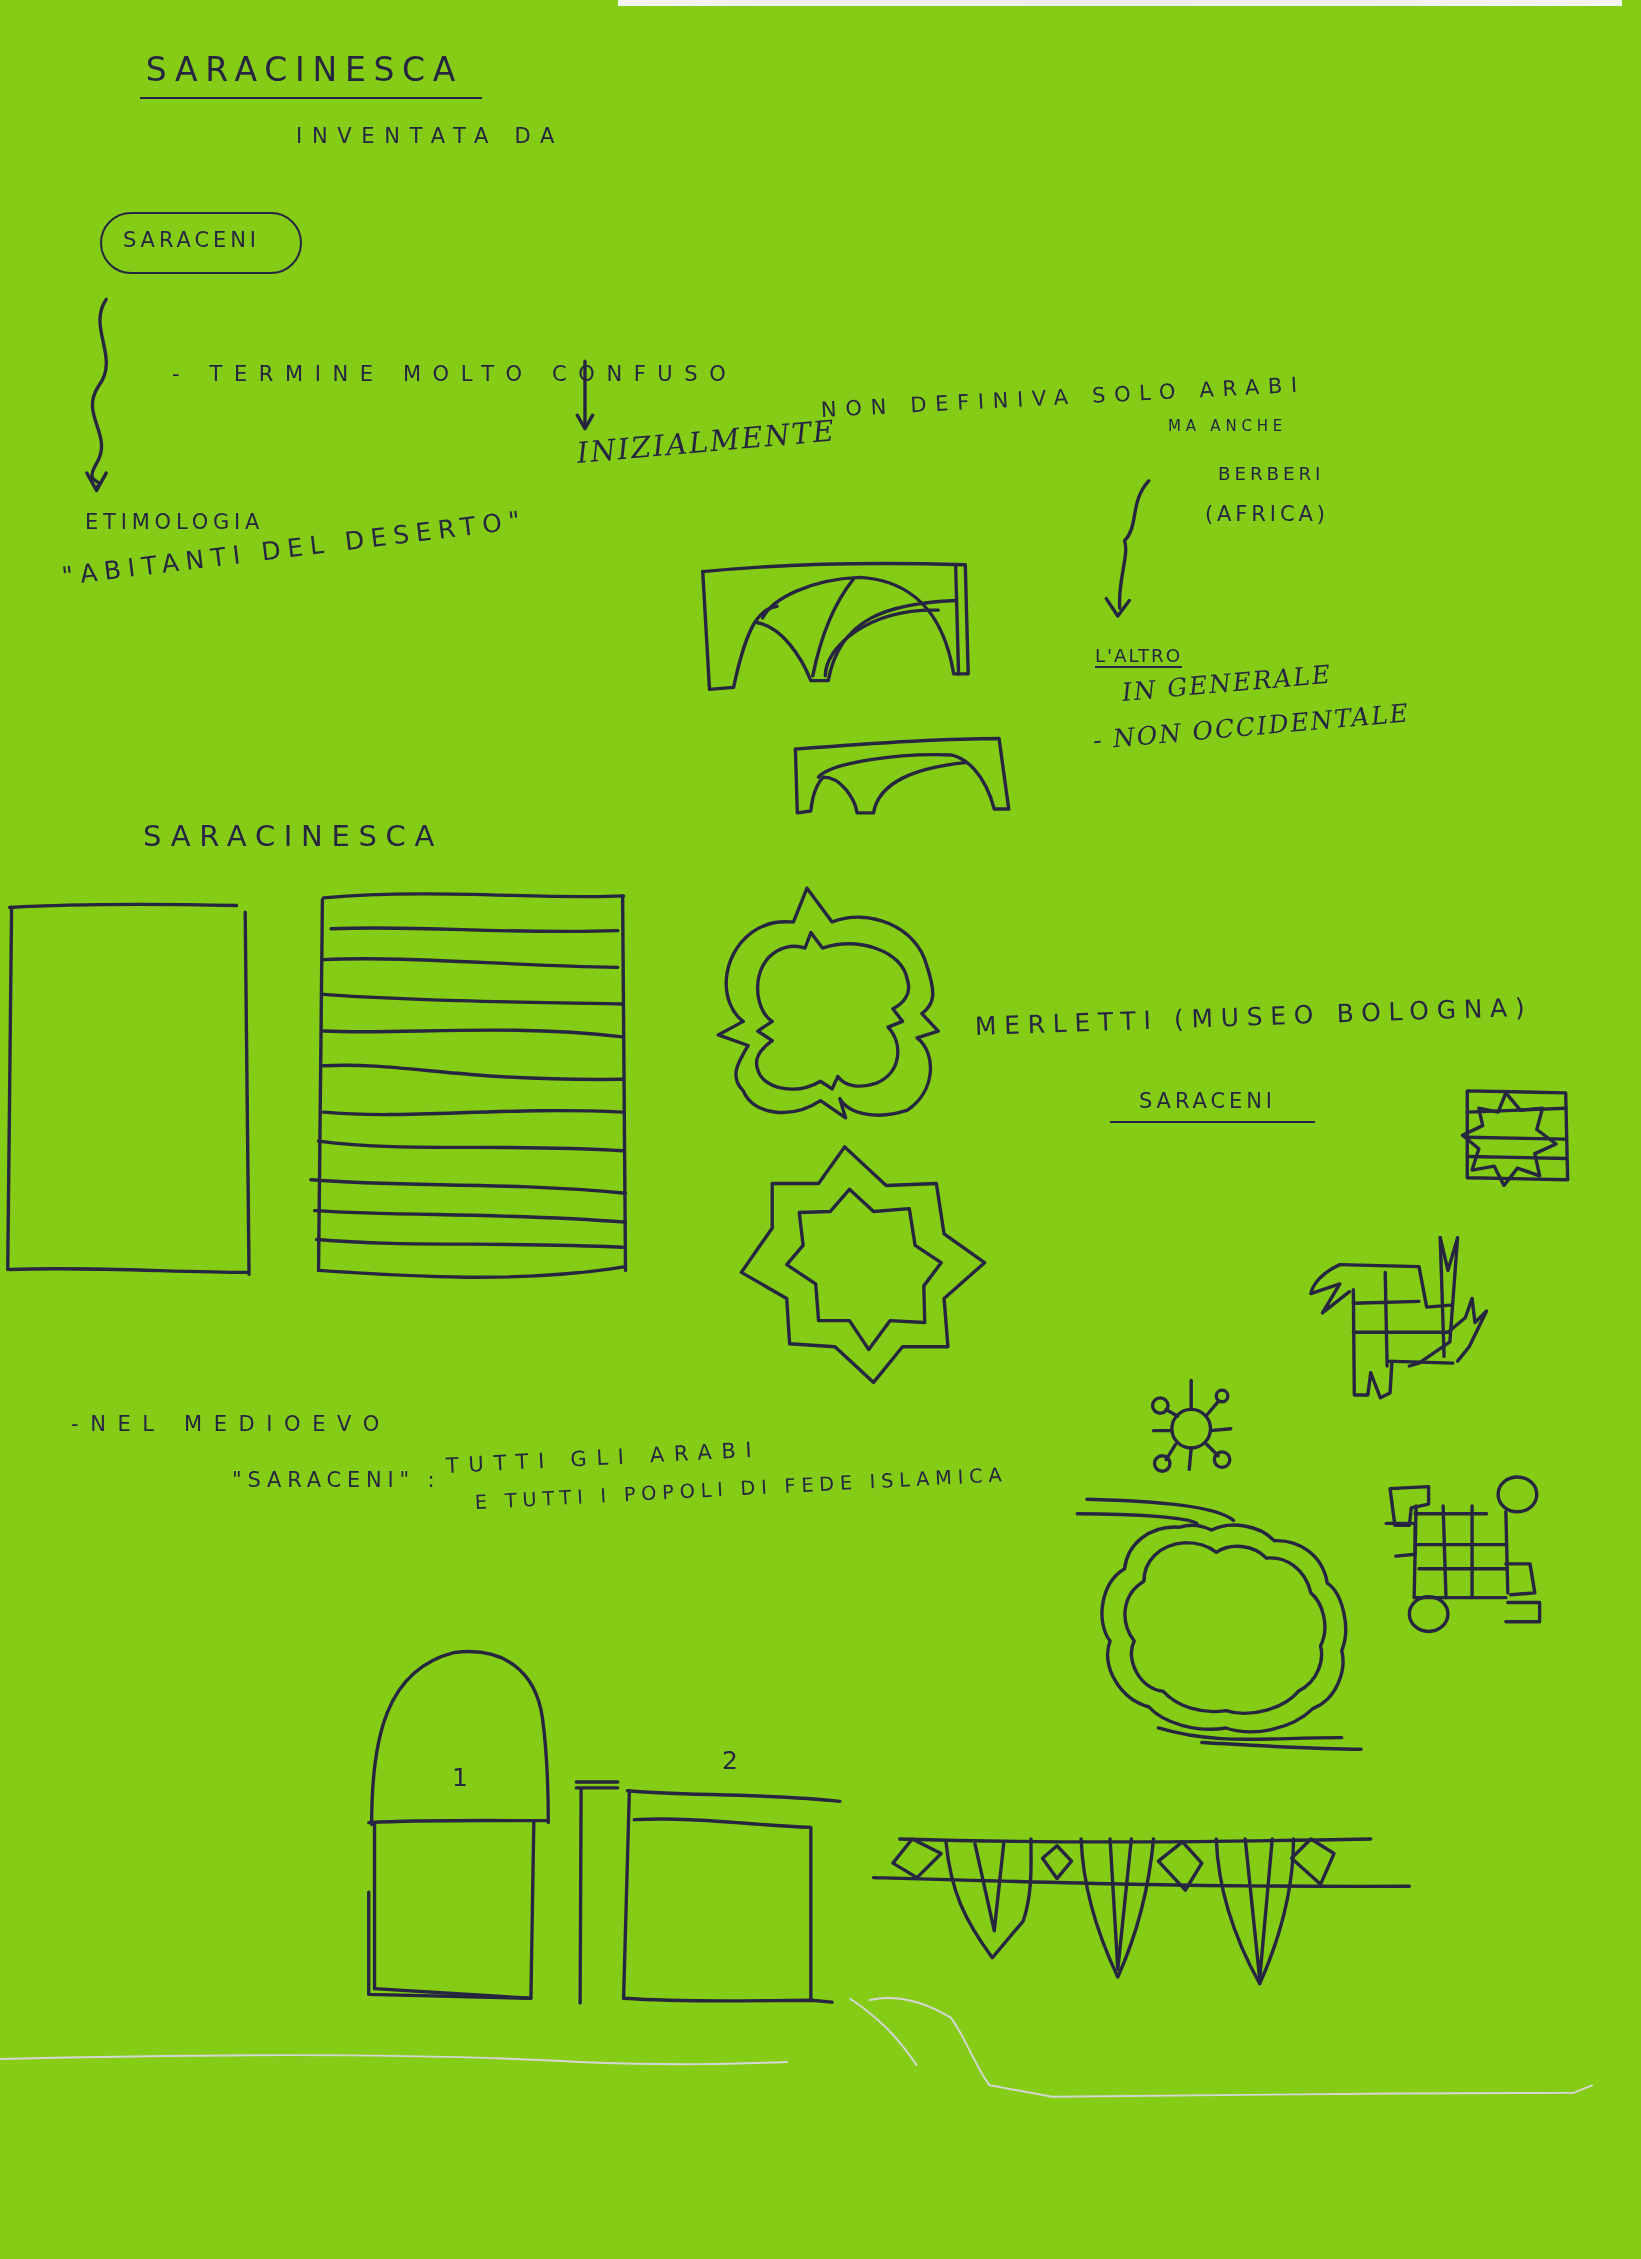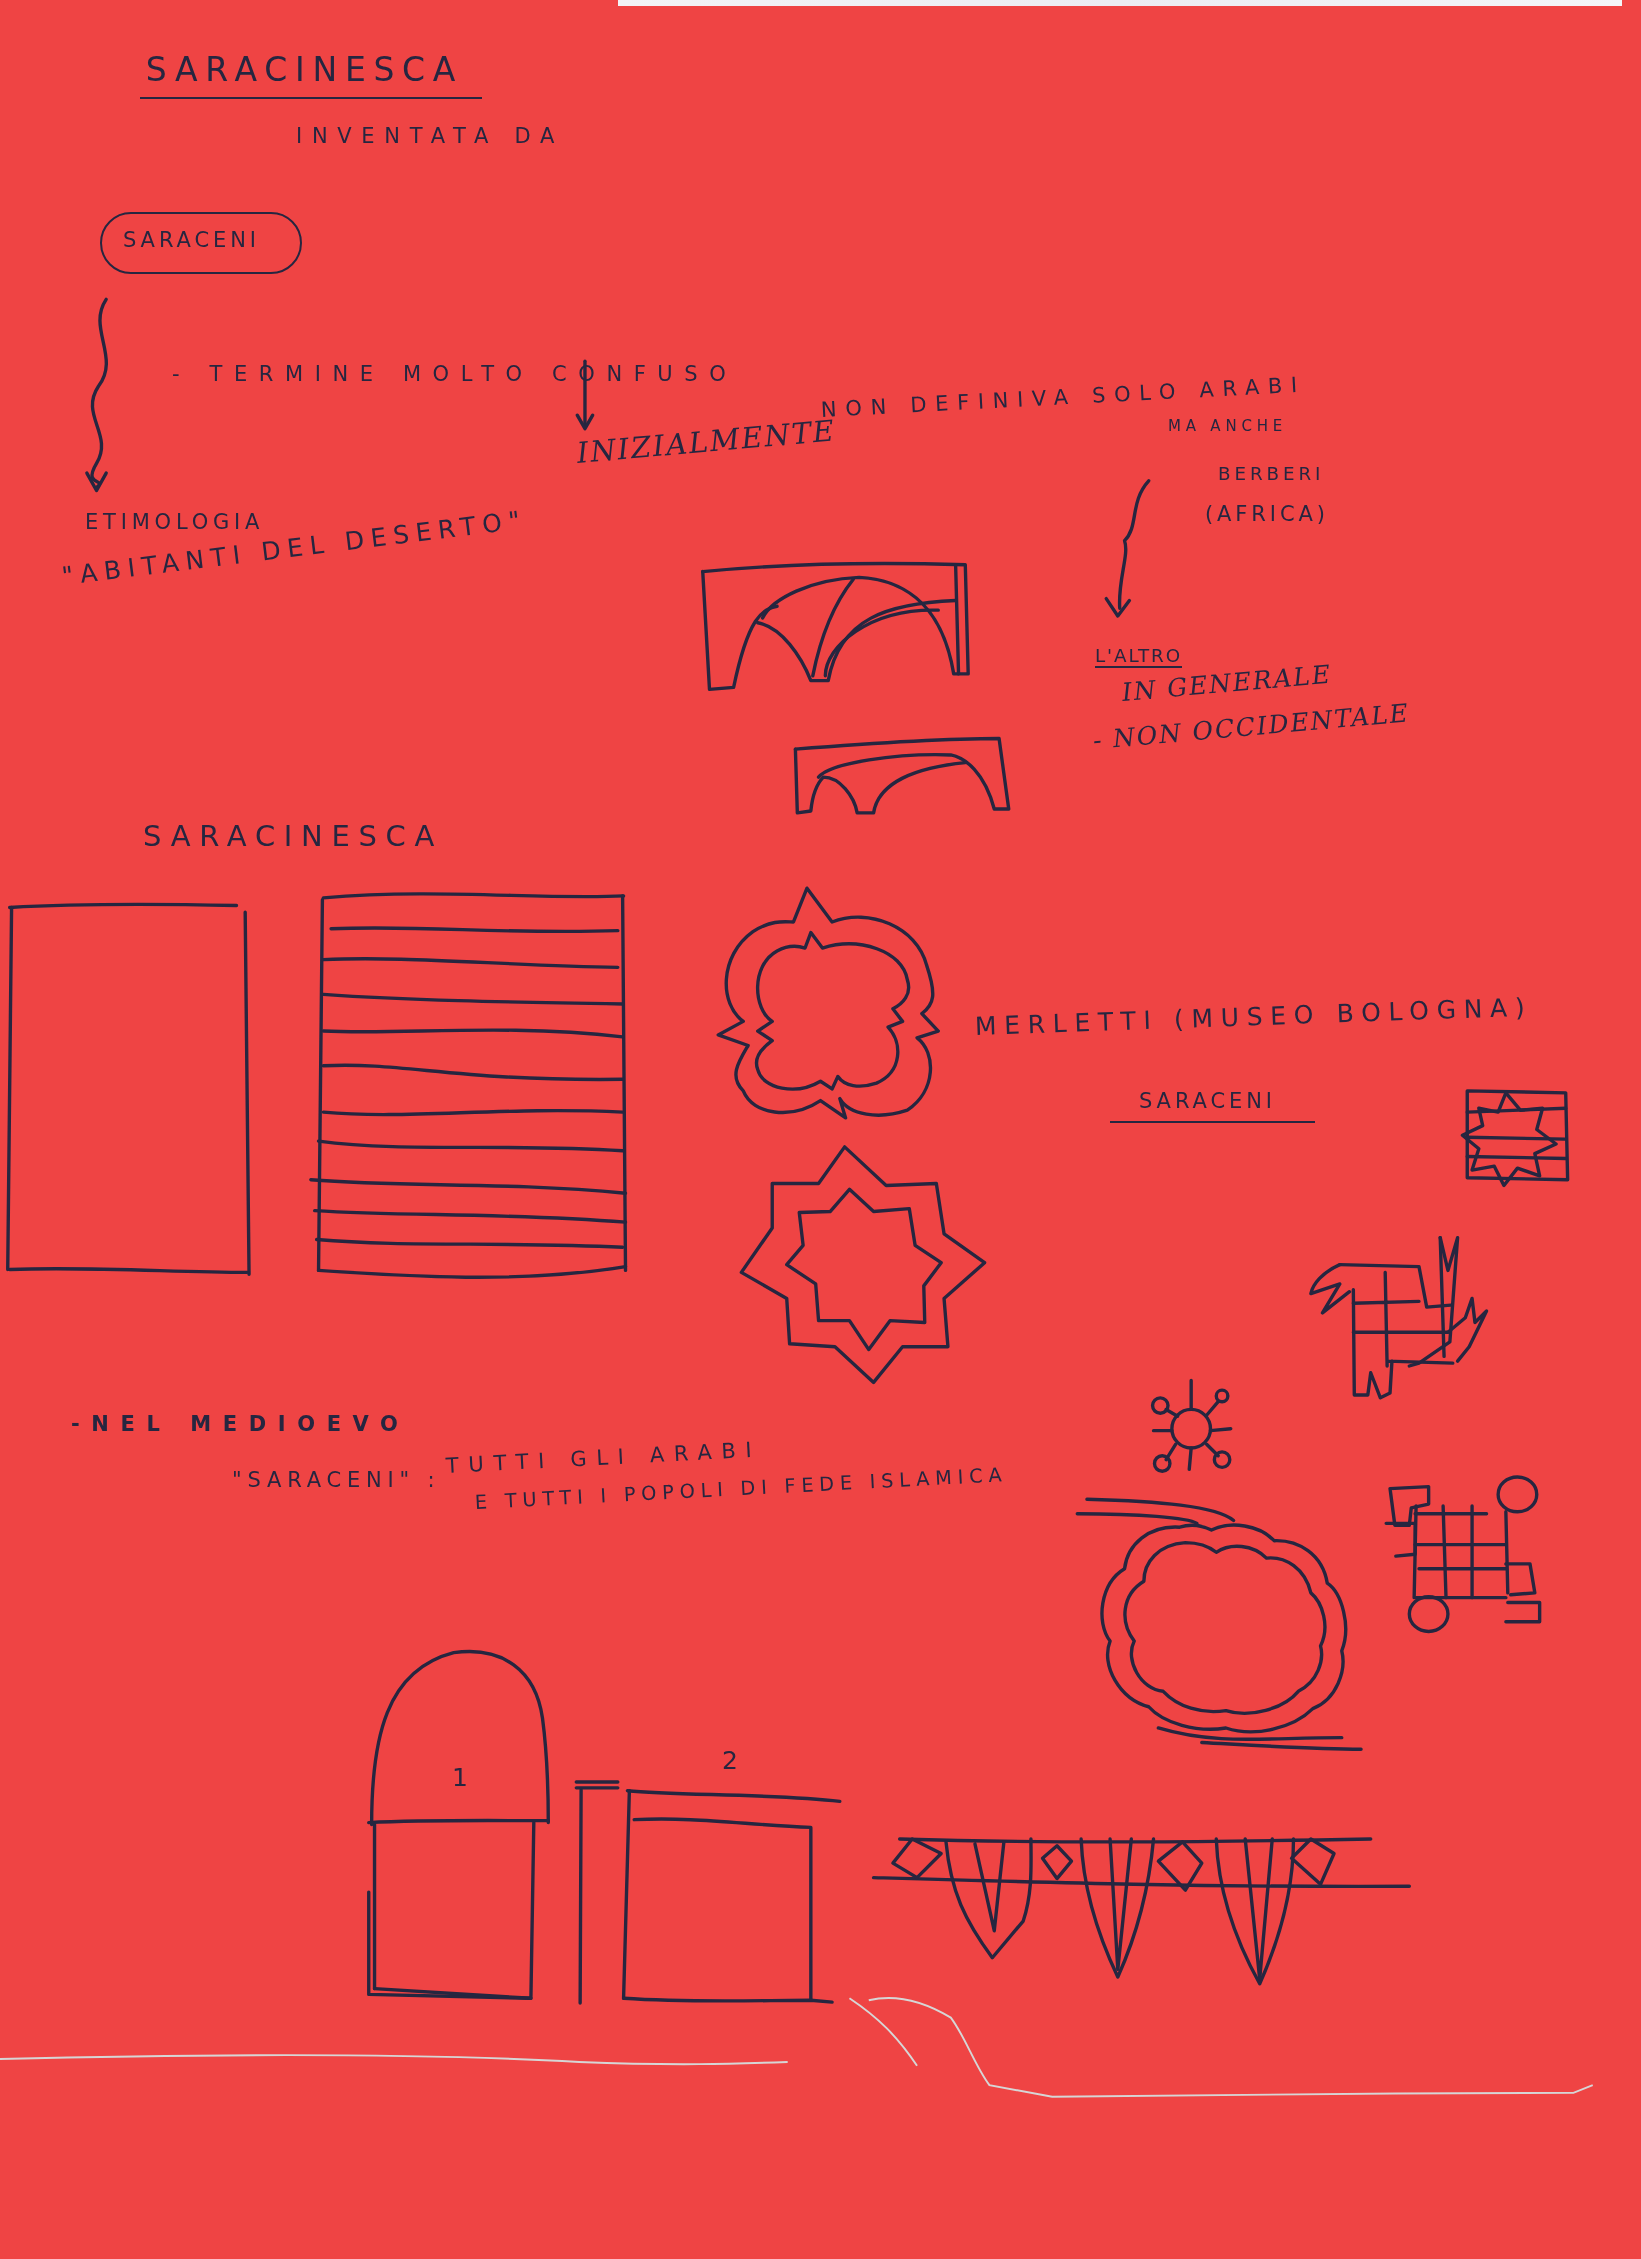--- a/index.html
+++ b/index.html
@@ -1,18 +1,18 @@
 <!DOCTYPE html>
 <html><head>
 <meta charset="utf-8">
 <style>
   html, body { margin:0; padding:0; background:#fdfdfd; }
   body { width:1641px; height:2259px; position:relative; overflow:hidden;
          font-family:"DejaVu Sans", sans-serif; color:#23233a; }
-  .page { position:absolute; left:0; top:0; width:1641px; height:2259px; background:#ef4444; }
+  .page { position:absolute; left:0; top:0; width:1641px; height:2259px; background:#84cc16; }
   .ink { position:absolute; white-space:nowrap; color:#262640; letter-spacing:5.8px;
          font-family:"DejaVu Sans", sans-serif; font-weight:normal; }
   .ink.sm { font-size:21px; letter-spacing:6.8px; }
   .ink.md { font-size:25px; }
   .ink.lg { font-size:33px; letter-spacing:7.7px; }
   .ink.script { font-family:"DejaVu Serif", serif; font-style:italic; letter-spacing:1.9px; font-size:29px; }
   .ul { border-bottom:2.9px solid #262640; padding-bottom:7.7px; }
   svg.layer { position:absolute; left:0; top:0; width:1641px; height:2259px; pointer-events:none; }
   svg .s { fill:none; stroke:#262640; stroke-width:3.5; stroke-linecap:round; stroke-linejoin:round; }
   svg .faint { fill:none; stroke:#d6d6d6; stroke-width:2; }
@@ -45,21 +45,21 @@
 
   <div class="ink sm ul" style="left:1095px; top:645px; font-size:18.3px; letter-spacing:1.9px; padding-bottom:0;">L'ALTRO</div>
   <div class="ink script" style="left:1122px; top:678px; font-size:25px; transform:rotate(-5deg); transform-origin:left center;">IN GENERALE</div>
   <div class="ink script" style="left:1093px; top:726px; font-size:25px; transform:rotate(-5deg); transform-origin:left center;">- NON OCCIDENTALE</div>
 
   <div class="ink lg" style="left:143px; top:819px; font-size:29px; letter-spacing:8.7px;">SARACINESCA</div>
 
   <div class="ink md" style="left:975px; top:1012px; letter-spacing:7.7px; transform:rotate(-2deg); transform-origin:left center;">MERLETTI (MUSEO BOLOGNA)</div>
   <div class="ink sm ul" style="left:1110px; top:1089px; padding-left:29px; padding-right:39px; letter-spacing:3.9px;">SARACENI</div>
 
-  <div class="ink sm" style="left:71px; top:1412px; letter-spacing:11.6px;font-weight:bold;">-NEL MEDIOEVO</div>
+  <div class="ink sm" style="left:71px; top:1412px; letter-spacing:11.6px;">-NEL MEDIOEVO</div>
   <div class="ink sm" style="left:232px; top:1468px; letter-spacing:5.8px;">"SARACENI" :</div>
   <div class="ink sm" style="left:446px; top:1454px; letter-spacing:9.7px; transform:rotate(-3deg); transform-origin:left center;">TUTTI GLI ARABI</div>
   <div class="ink sm" style="left:475px; top:1491px; letter-spacing:5.8px; font-size:19.3px; transform:rotate(-3deg); transform-origin:left center;">E TUTTI I POPOLI DI FEDE ISLAMICA</div>
 
   <div class="ink md" style="left:452px; top:1763px;">1</div>
   <div class="ink md" style="left:722px; top:1746px;">2</div>
 
   <svg class="layer" viewBox="0 0 1700 2340">
 
     <g>

